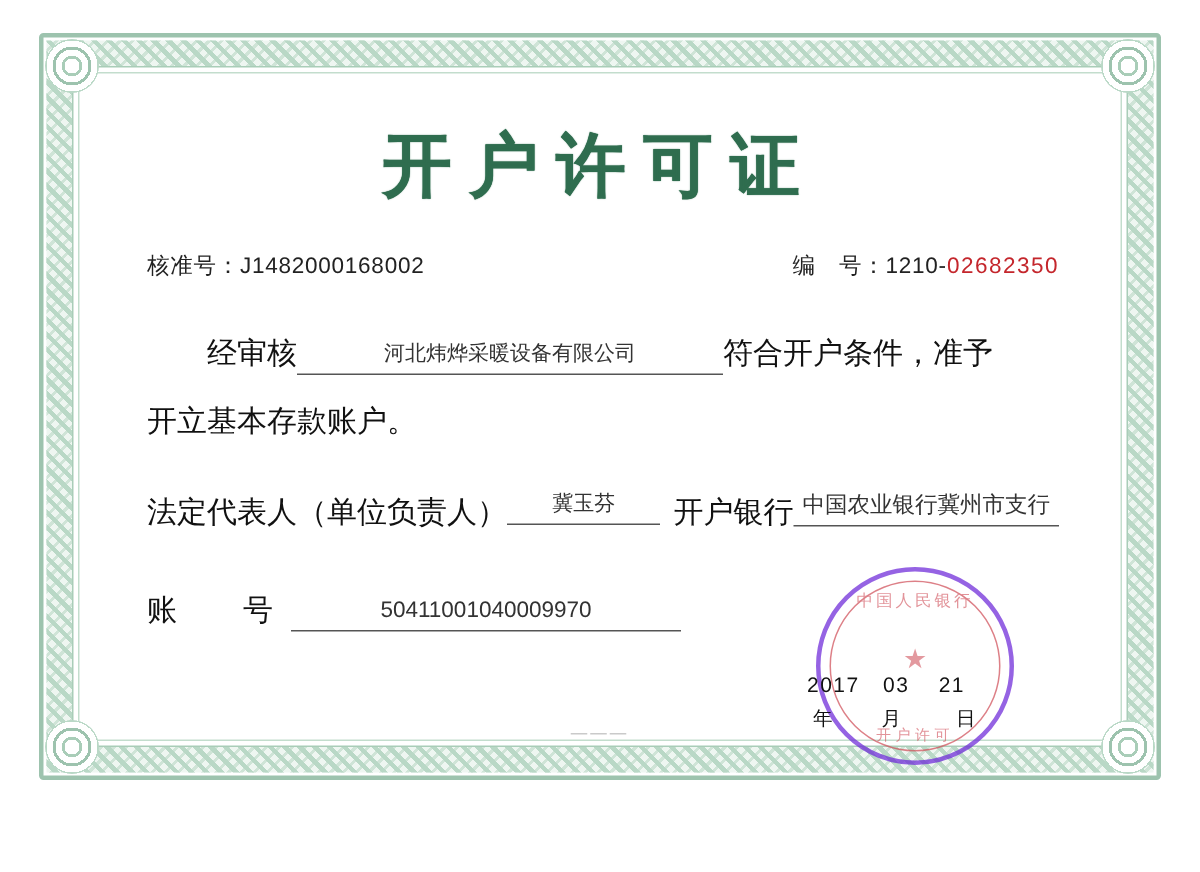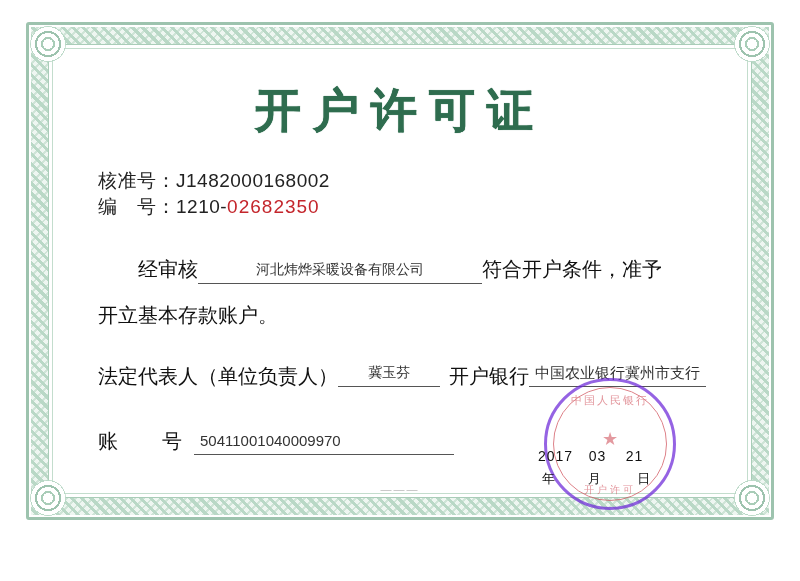--- a/index.html
+++ b/index.html
@@ -99,23 +99,22 @@
     text-shadow: 0 0 1px #2f6d4f;
     -webkit-text-stroke: 0.4px #2f6d4f;
   }
 
   .row-codes {
     display: flex;
     justify-content: space-between;
     align-items: baseline;
     margin-top: 26px;
     padding: 0 34px 0 38px;
-    font-size: 19px;
+    font-size: 15px;
     color: #222;
-    flex-direction: column;
   }
   .code-left { letter-spacing: 0.5px; }
   .code-right { letter-spacing: 0.5px; }
   .code-red {
     color: #c4262c;
     letter-spacing: 1px;
   }
 
   .body-block {
     margin-top: 34px;
@@ -142,35 +141,35 @@
     position: relative;
     top: -2px;
   }
   .fill.company { width: 272px; }
 
   .line2 { margin-top: 14px; }
 
   .line3 {
     margin-top: 30px;
     display: flex;
-    align-items: center;
+    align-items: flex-start;
     white-space: nowrap;
   }
   .fill.rep { width: 148px; }
   .fill.bank { width: 198px; font-size: 15px; }
   .gapsm { display: inline-block; width: 14px; }
 
   .line4 {
     margin-top: 34px;
     display: flex;
     align-items: baseline;
     white-space: nowrap;
   }
   .label-spaced { letter-spacing: 12px; }
-  .fill.acct { width: 248px; font-size: 15px; text-align: left; }
+  .fill.acct { width: 248px; font-size: 15px; text-align: center; }
 
   
   .seal-area {
     position: absolute;
     left: 430px;
     top: 322px;
     width: 250px;
     height: 130px;
   }
   .seal {

